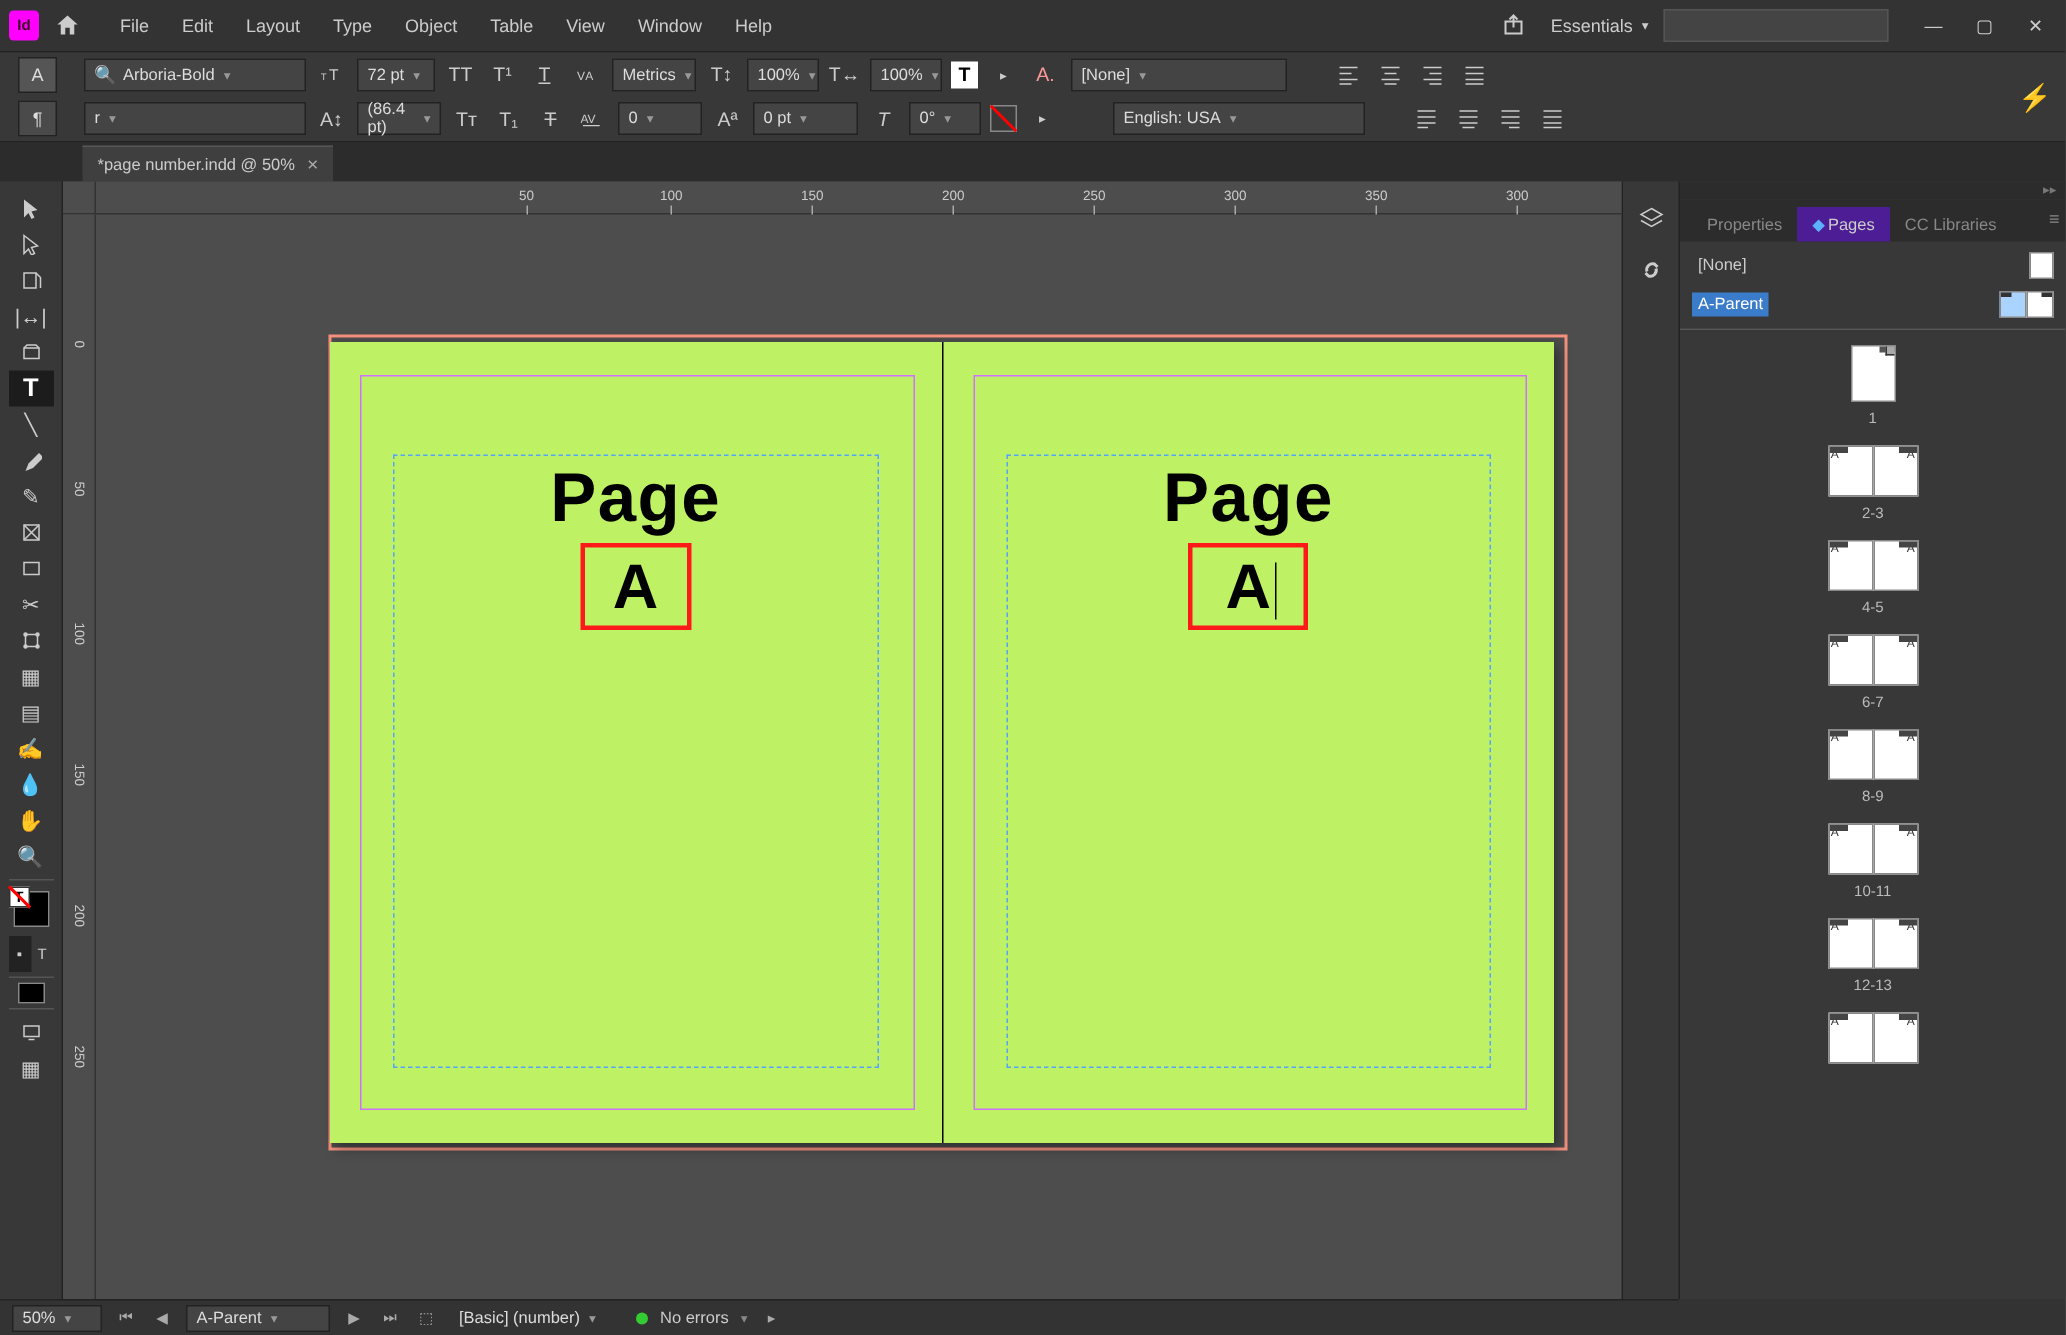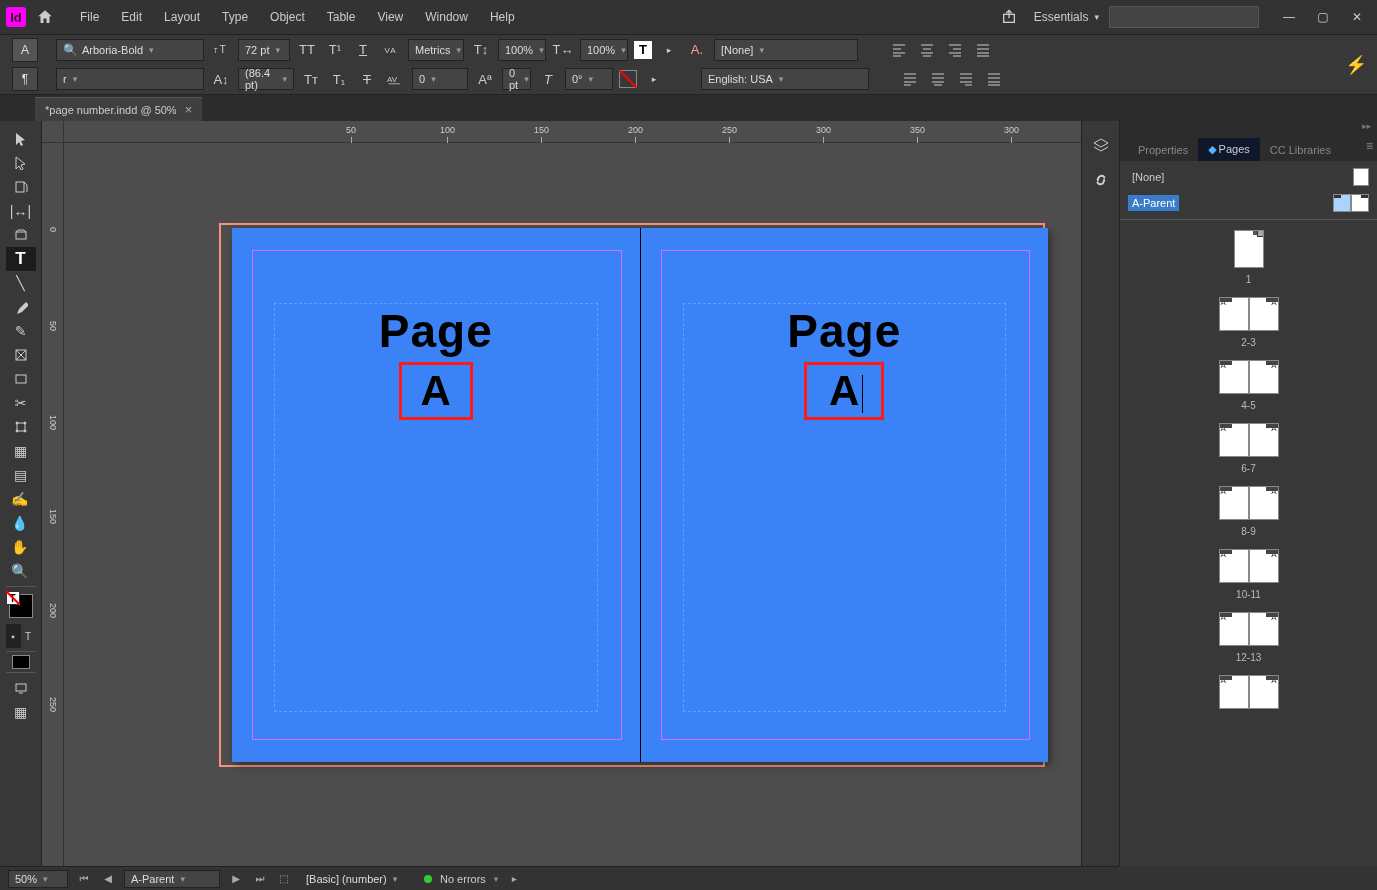--- a/index.html
+++ b/index.html
@@ -1,69 +1,69 @@
 <!DOCTYPE html>
 <html><head>
 <meta charset="utf-8">
 <style>
 * { margin:0; padding:0; box-sizing:border-box; font-family:"Segoe UI",Arial,sans-serif; }
 body { width:1377px; height:890px; background:#333; color:#ccc; font-size:12px; overflow:hidden; user-select:none; }
 .toprow { height:35px; background:#333; display:flex; align-items:center; padding:0 6px; border-bottom:1px solid #222; }
-.toprow .id-logo { width:20px; height:20px; background:#f0f; border-radius:3px; display:flex; align-items:center; justify-content:center; font-weight:bold; font-size:13px; color:#3a021f; margin-right:8px; }
+.toprow .id-logo { width:20px; height:20px; background:#f0f; border-radius:3px; display:flex; align-items:center; justify-content:center; font-weight:bold; font-size:10px; color:#3a021f; margin-right:8px; }
 .toprow .home { width:22px; height:22px; color:#ddd; margin-right:14px; display:flex; align-items:center; justify-content:center; }
 .menubar { display:flex; gap:2px; }
 .menubar div { padding:4px 10px; cursor:pointer; }
 .spacer { flex:1; }
 .share-ic { width:22px; height:22px; margin-right:14px; color:#ccc; display:flex; align-items:center; justify-content:center; }
 .workspace { display:flex; align-items:center; gap:6px; margin-right:10px; }
 .searchbox { width:150px; height:22px; background:#444; border:1px solid #555; margin-right:8px; }
 .winbtns { display:flex; gap:6px; margin-left:8px; }
 .winbtn { width:28px; height:24px; display:flex; align-items:center; justify-content:center; color:#ccc; }
 .ctrlbar { height:60px; background:#383838; border-bottom:1px solid #222; display:flex; }
 .ctrlbar .left-ic { width:50px; display:flex; flex-direction:column; align-items:center; justify-content:space-around; }
 .ic-btn { width:26px; height:24px; background:#4a4a4a; border:1px solid #222; display:flex; align-items:center; justify-content:center; font-size:12px; color:#ddd; }
 .ctrlrow { display:flex; align-items:center; gap:6px; height:30px; padding-left:6px; }
 .combo { background:#444; border:1px solid #222; height:22px; display:flex; align-items:center; padding:0 6px; position:relative; }
 .combo.after::after { content:"▾"; font-size:9px; margin-left:6px; color:#999; }
 .val { font-size:11px; color:#ddd; }
 .tiny-ic { width:22px; height:22px; display:flex; align-items:center; justify-content:center; font-size:13px; color:#ccc; }
-.tab-bar { height:26px; background:#2c2c2c; display:flex; align-items:flex-end; padding-left:35px; }
+.tab-bar { height:26px; background:#2c2c2c; display:flex; align-items:flex-end; padding-left:55px; }
 .tab { background:#3f3f3f; height:24px; display:flex; align-items:center; padding:0 10px; font-size:11px; gap:8px; border-top:1px solid #555; }
 .tab .close { font-size:13px; color:#aaa; }
 .mainflex { display:flex; height:745px; }
 .tool-col { width:42px; background:#383838; border-right:1px solid #222; display:flex; flex-direction:column; align-items:center; padding-top:6px; gap:0; }
 .tool { width:30px; height:24px; display:flex; align-items:center; justify-content:center; color:#ccc; font-size:14px; }
 .tool.active { background:#1c1c1c; }
 .tool-sep { width:30px; height:1px; background:#555; margin:3px 0; }
 .swatch { width:24px; height:24px; background:#000; border:1px solid #888; position:relative; margin-top:4px }
 .swatch .t { position:absolute; width:14px; height:14px; background:#fff; border:1px solid #333; top:-4px; left:-4px; display:flex; align-items:center; justify-content:center; font-weight:bold; font-size:10px; color:#000; }
 .swatch .t::after { content:""; position:absolute; width:20px; height:2px; background:red; transform:rotate(45deg); }
 .docarea { flex:1; background:#4d4d4d; position:relative; overflow:hidden; }
 .ruler-h { position:absolute; top:0; left:22px; right:0; height:22px; background:#4d4d4d; border-bottom:1px solid #333; display:flex; }
 .ruler-v { position:absolute; top:22px; left:0; width:22px; bottom:0; background:#4d4d4d; border-right:1px solid #333; display:flex; flex-direction:column; }
 .ruler-corner { position:absolute; top:0; left:0; width:22px; height:22px; background:#4d4d4d; border-right:1px solid #333; border-bottom:1px solid #333; }
 .tick-h { position:absolute; top:0; height:22px; display:flex; flex-direction:column; justify-content:flex-end; align-items:center; font-size:9px; color:#ccc; }
 .tick-h::after { content:""; width:1px; height:6px; background:#aaa; margin-top:2px; }
 .tick-v { position:absolute; left:0; width:22px; display:flex; align-items:center; justify-content:center; font-size:9px; color:#ccc; writing-mode:vertical-rl; }
 .canvas { position:absolute; top:22px; left:22px; right:0; bottom:0; }
 .spread-sel { position:absolute; border:2px solid #f5917e; left:155px; top:80px; width:826px; height:544px; }
-.spread { position:absolute; left:168px; top:85px; width:816px; height:534px; background:#3b82f6; box-shadow:3px 3px 8px rgba(0,0,0,.4); display:flex; }
+.spread { position:absolute; left:156px; top:85px; width:816px; height:534px; background:#bef264; box-shadow:3px 3px 8px rgba(0,0,0,.4); display:flex; }
 .page { flex:1; position:relative; border-right:1px solid #000; }
 .page:last-child { border-right:none; }
 .margin-box { position:absolute; border:1px solid #d070ff; left:20px; top:22px; right:18px; bottom:22px; }
 .textframe { position:absolute; border:1px dashed #55a3ff; left:42px; top:75px; right:42px; bottom:50px; text-align:center; }
 .big { font-weight:900; font-size:46px; color:#000; letter-spacing:1px; }
 .redbox { border:3px solid #ff1a1a; width:74px; height:58px; margin:4px auto 0; display:flex; align-items:center; justify-content:center; font-weight:900; font-size:42px; color:#000; position:relative; }
 .cursor { position:absolute; right:18px; top:10px; width:1px; height:38px; background:#000; }
 .panel-strip { width:38px; background:#383838; border-left:1px solid #222; padding-top:14px; display:flex; flex-direction:column; align-items:center; gap:12px; }
 .panel-ic { width:22px; height:22px; color:#ccc; display:flex; align-items:center; justify-content:center; font-size:16px; }
 .panel-right { width:258px; background:#383838; border-left:1px solid #222; display:flex; flex-direction:column; }
 .panel-tabs { height:28px; display:flex; align-items:flex-end; background:#2c2c2c; padding-left:8px; gap:0; position:relative; }
 .ptab { padding:5px 10px; font-size:11px; color:#888;margin-top:40px; }
-.ptab.active { background:#0f172a; color:#ccc; }
+.ptab.active { background:#4c1d95; color:#ccc; }
 .ptab .dia { color:#5bb0ff; margin-right:2px; }
 .parentlist { padding:6px 8px; display:flex; flex-direction:column; gap:6px; }
 .parentrow { display:flex; align-items:center; justify-content:space-between; height:20px; font-size:11px; }
 .parentrow .lbl { padding:2px 4px; }
 .parentrow .lbl.sel { background:#3a7cc9; color:#fff; }
 .thumb-none { width:16px; height:18px; background:#fff; border:1px solid #888; }
 .thumb-parent { display:flex; gap:0; }
 .thumb-parent div { width:18px; height:18px; background:#fff; border:1px solid #888; position:relative; }
 .thumb-parent div:first-child { background:#aad3ff; }
 .thumb-parent div::before { content:""; position:absolute; top:0; left:0; width:7px; height:3px; background:#333; }
@@ -212,21 +212,21 @@
       <div class="tiny-ic">
         <svg width="16" height="14" viewBox="0 0 20 16" fill="#ccc">
             <text x="0" y="12" font-size="10">AV</text>
             <path stroke="#ccc" d="M2 14h14"></path>
           </svg>
       </div>
       <div class="combo after" style="width:56px">
           <span class="val">0</span>
         </div>
       <div class="tiny-ic">Aª</div>
-      <div class="combo after" style="width:29px">
+      <div class="combo after" style="width:70px">
           <span class="val">0 pt</span>
         </div>
       <div class="tiny-ic">
           <i>T</i>
         </div>
       <div class="combo after" style="width:48px">
           <span class="val">0°</span>
         </div>
       <div class="tiny-ic" style="position:relative;width:18px;height:18px;border:1px solid #888">
         <span style="position:absolute;width:24px;height:2px;background:red;transform:rotate(45deg);top:7px;left:-4px"></span>

